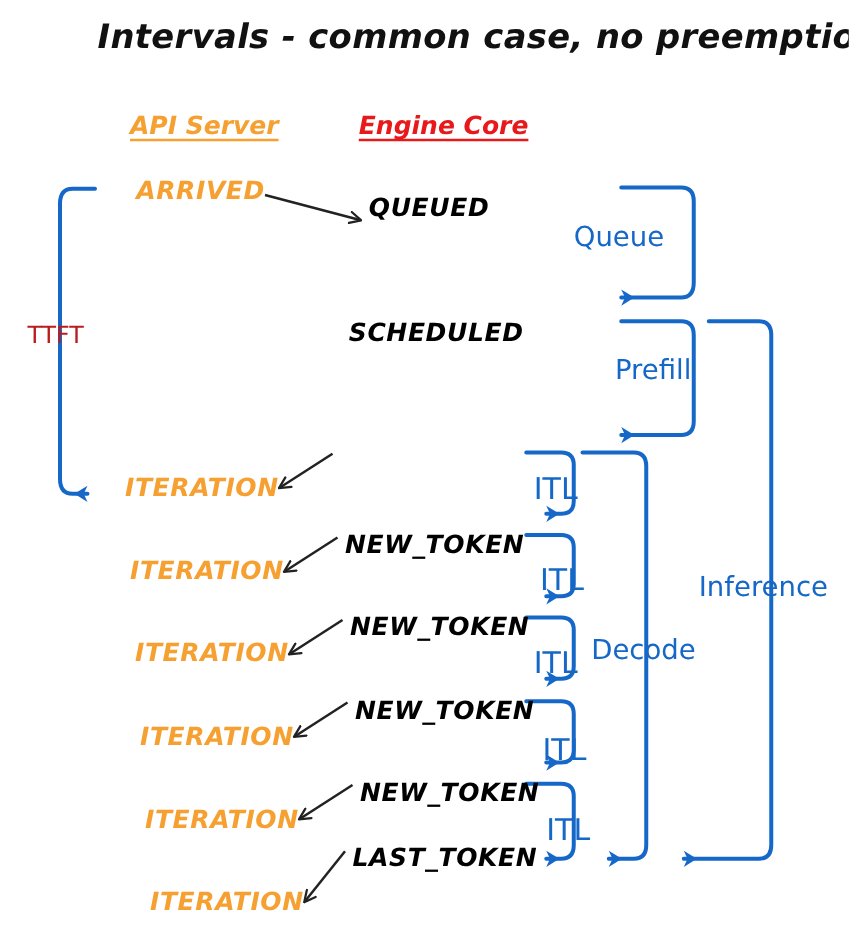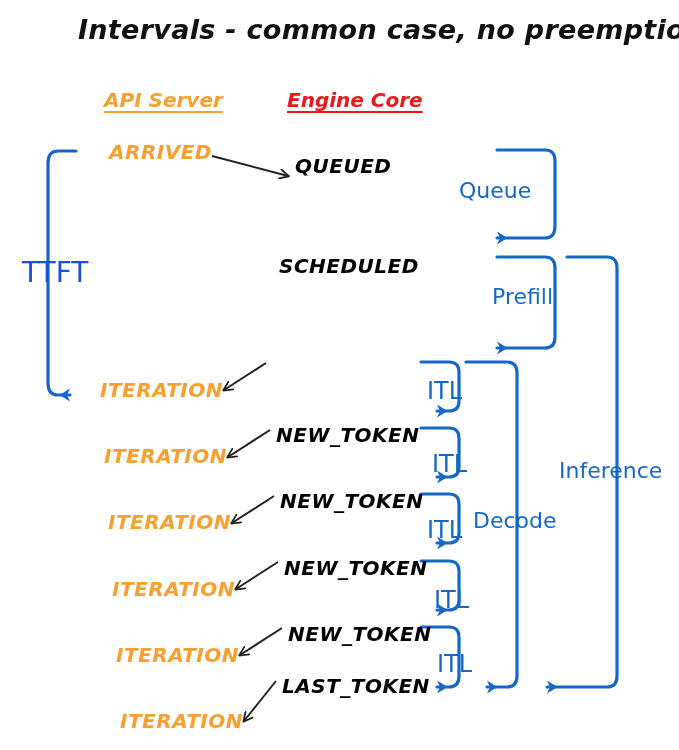--- a/index.html
+++ b/index.html
@@ -47,21 +47,21 @@
   .blue-cap{
     font-family:"DejaVu Sans", sans-serif;
     font-size:22px;color:#1668C8;font-weight:normal;
   }
   .itl-cap{
     font-family:"DejaVu Sans", sans-serif;
     font-size:24px;color:#1668C8;
   }
   .ttft-cap{
     font-family:"DejaVu Sans", sans-serif;
-    font-size:28px;color:#1d4ed8;
+    font-size:19px;color:#b91c1c;
   }
 </style>
 </head>
 <body>
 
 <div id="stage">
 
   <svg id="wires" viewBox="0 0 679 750">
     <defs>
       <marker id="blk" markerWidth="11" markerHeight="11" refX="9" refY="5.5" orient="auto" markerUnits="userSpaceOnUse">

